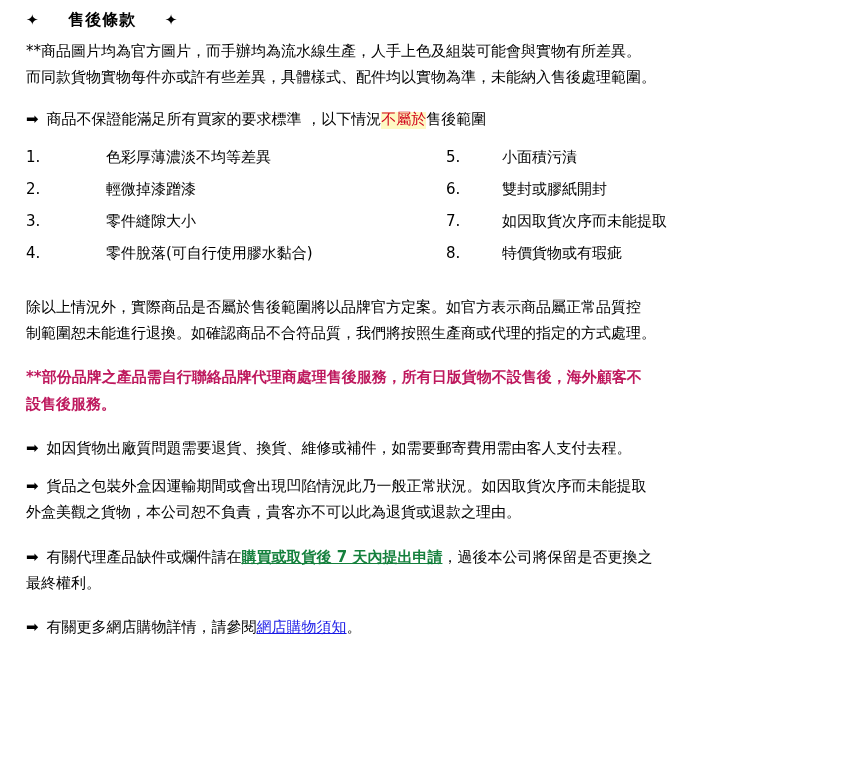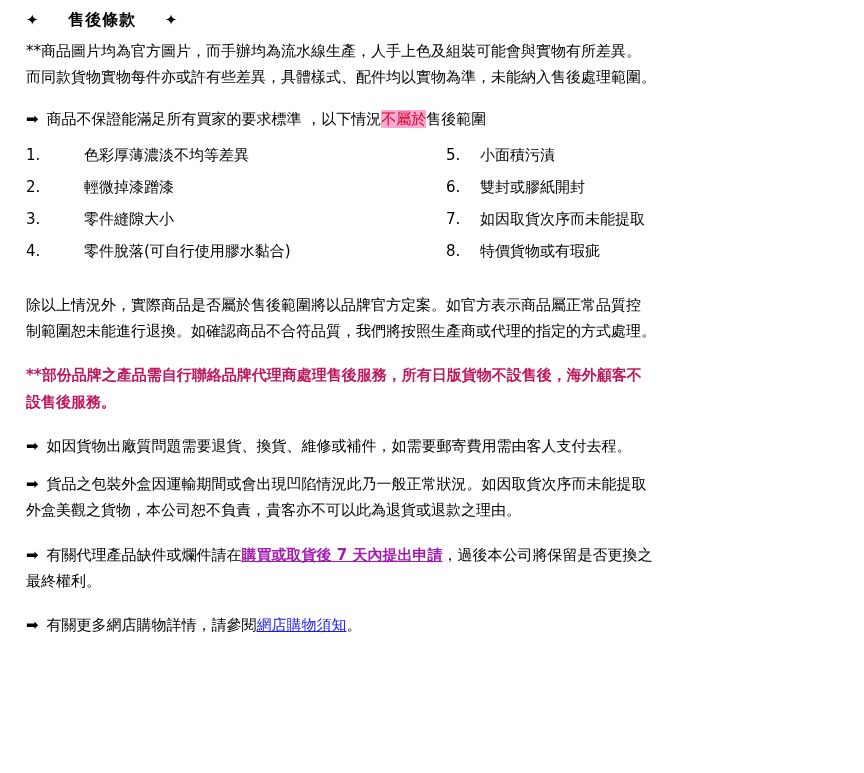--- a/index.html
+++ b/index.html
@@ -41,29 +41,30 @@
   }
   .block-gap {
     height: 16px;
   }
   .arrow {
     font-family: "DejaVu Sans", sans-serif;
     font-size: 15px;
     margin-right: 8px;
   }
   .hl {
-    background: #f9a8d4;
+    background: #fef9c3;
     color: #d0021b;
+    font-family: Liberation Mono, monospace;
   }
   .red-bold {
     color: #be185d;
     font-weight: bold;
   }
   .underline-red {
-    color: #a21caf;
+    color: #15803d;
     font-weight: bold;
     text-decoration: underline;
   }
   .link {
     color: #1a1ae6;
     text-decoration: underline;
     cursor: pointer;
   }
   .list-wrap {
     display: flex;
@@ -83,20 +84,21 @@
   .li-num {
     width: 58px;
     flex: 0 0 58px;
   }
   .li-num.right {
     width: 34px;
     flex: 0 0 34px;
   }
   .li-text {
     flex: 1 1 auto;
+    margin-left: 22px;
   }
   .sect {
     margin-top: 20px;
   }
   .sect-sm {
     margin-top: 14px;
   }
 </style>
 </head>
 <body>

